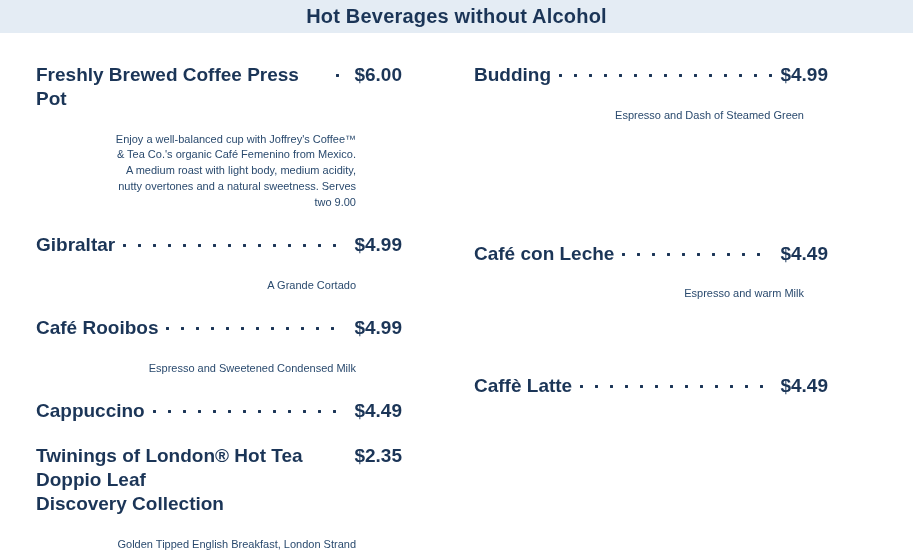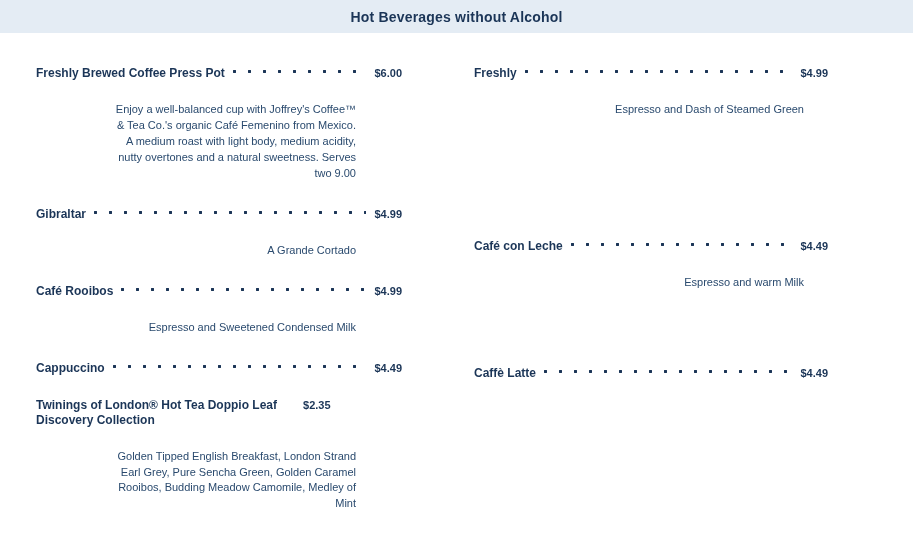--- a/index.html
+++ b/index.html
@@ -16,21 +16,21 @@
   }
   .menu-header {
     width: 913px;
     height: 33px;
     background: #e4ecf4;
     display: flex;
     align-items: center;
     justify-content: center;
   }
   .menu-header-title {
-    font-size: 14px;
+    font-size: 20px;
     font-weight: bold;
     color: #1b3557;
     letter-spacing: 0.2px;
   }
   .menu-body {
     display: flex;
     padding: 30px 36px 0 36px;
     box-sizing: border-box;
   }
   .menu-column {
@@ -44,21 +44,21 @@
     padding-left: 42px;
   }
   .menu-item {
     margin-bottom: 22px;
   }
   .item-top {
     display: flex;
     align-items: baseline;
   }
   .item-name {
-    font-size: 12px;
+    font-size: 19px;
     font-weight: bold;
     color: #1b3557;
     white-space: pre-line;
     line-height: 1.25;
     flex: 0 1 auto;
   }
   .dot-leader {
     flex: 1 1 auto;
     margin: 0 8px;
     position: relative;
@@ -72,21 +72,21 @@
     position: absolute;
     bottom: 4px;
     left: 0;
     right: 0;
     height: 3px;
     background-image: radial-gradient(circle at 1.5px 1.5px, #1b3557 1.4px, transparent 1.6px);
     background-size: 15px 3px;
     background-repeat: repeat-x;
   }
   .item-price {
-    font-size: 11px;
+    font-size: 19px;
     font-weight: bold;
     color: #1b3557;
     white-space: nowrap;
     flex: 0 0 auto;
   }
   .item-desc {
     margin-top: 21px;
     font-size: 11px;
     line-height: 1.45;
     color: #2a4a6e;
@@ -163,21 +163,21 @@
 Rooibos, Budding Meadow Camomile, Medley of
 Mint</div>
     </div>
 
   </div>
 
   <div class="menu-column right">
 
     <div class="menu-item">
       <div class="item-top">
-        <div class="item-name">Freshly</div>
+        <div class="item-name">Budding</div>
         <div class="dot-leader"></div>
         <div class="item-price">$4.99</div>
       </div>
       <div class="item-desc">Espresso and Dash of Steamed Green</div>
     </div>
 
     <div class="menu-item" style="margin-top:118px">
       <div class="item-top">
         <div class="item-name">Café con Leche</div>
         <div class="dot-leader"></div>

